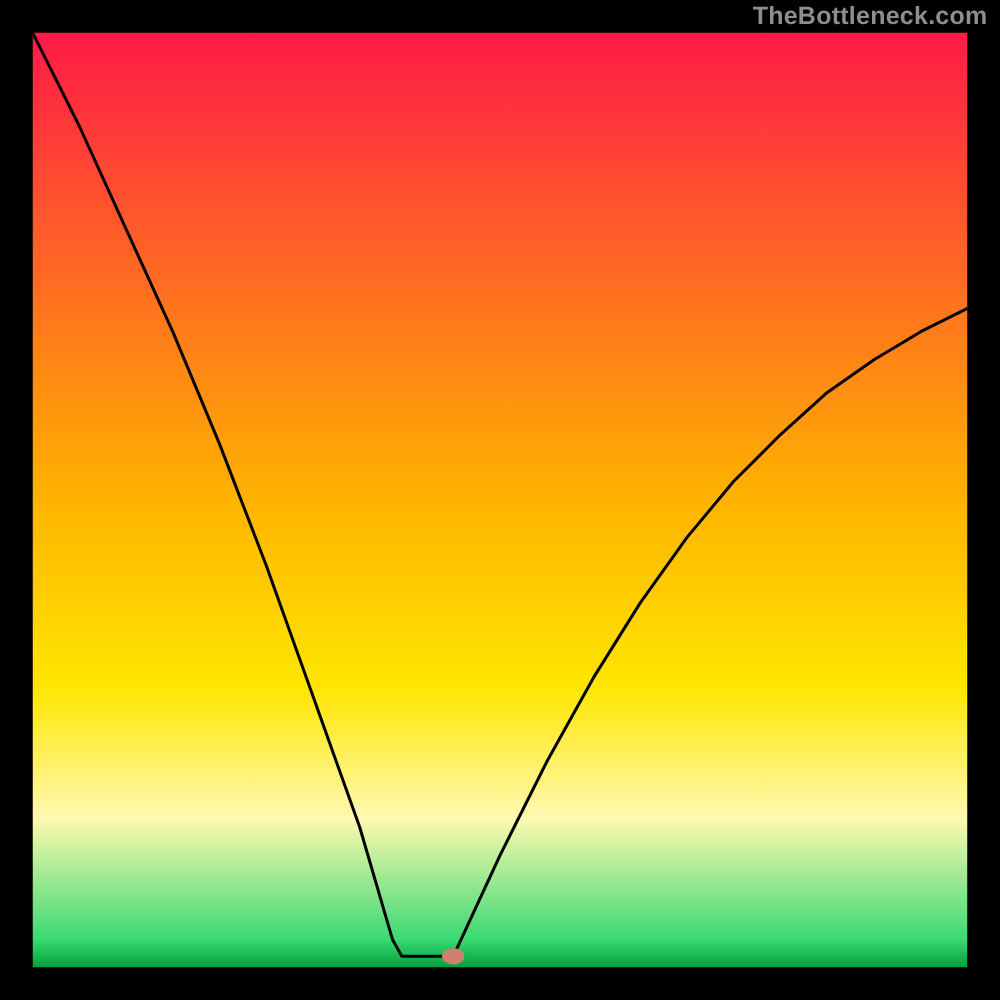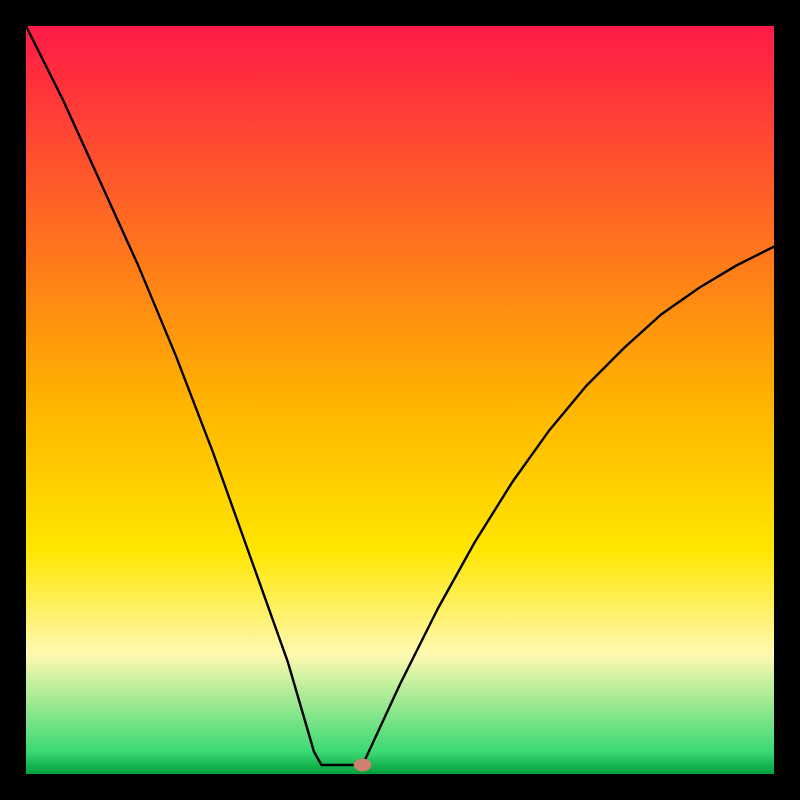--- a/index.html
+++ b/index.html
@@ -48,13 +48,14 @@
             <stop offset="84%" stop-color="#fff9b0"></stop>
             <stop offset="97%" stop-color="#3bd973"></stop>
             <stop offset="100%" stop-color="#00a03a"></stop>
           </linearGradient>
         </defs>
         <rect x="0" y="0" width="748" height="748" fill="url(#bg)"></rect>
         <path d="M0.00 0.00 L37.40 74.80 L74.80 157.08 L112.20 239.36 L149.60 329.12 L187.00 426.36 L224.40 531.08 L261.80 635.80 L287.98 725.56 L295.46 739.02 L295.46 739.02 L336.60 739.02 L336.60 739.02 L374.00 658.24 L411.40 583.44 L448.80 516.12 L486.20 456.28 L523.60 403.92 L561.00 359.04 L598.40 321.64 L635.80 287.98 L673.20 261.80 L710.60 239.36 L748.00 220.66" fill="none" stroke="#000" stroke-width="2.4" stroke-linejoin="round"></path>
         <ellipse cx="336.6" cy="739.024" rx="9" ry="6.5" fill="#d08070"></ellipse>
       </svg>
   </div>
+  <div class="watermark">TheBottleneck.com</div>
 </div>
 
 </body></html>

